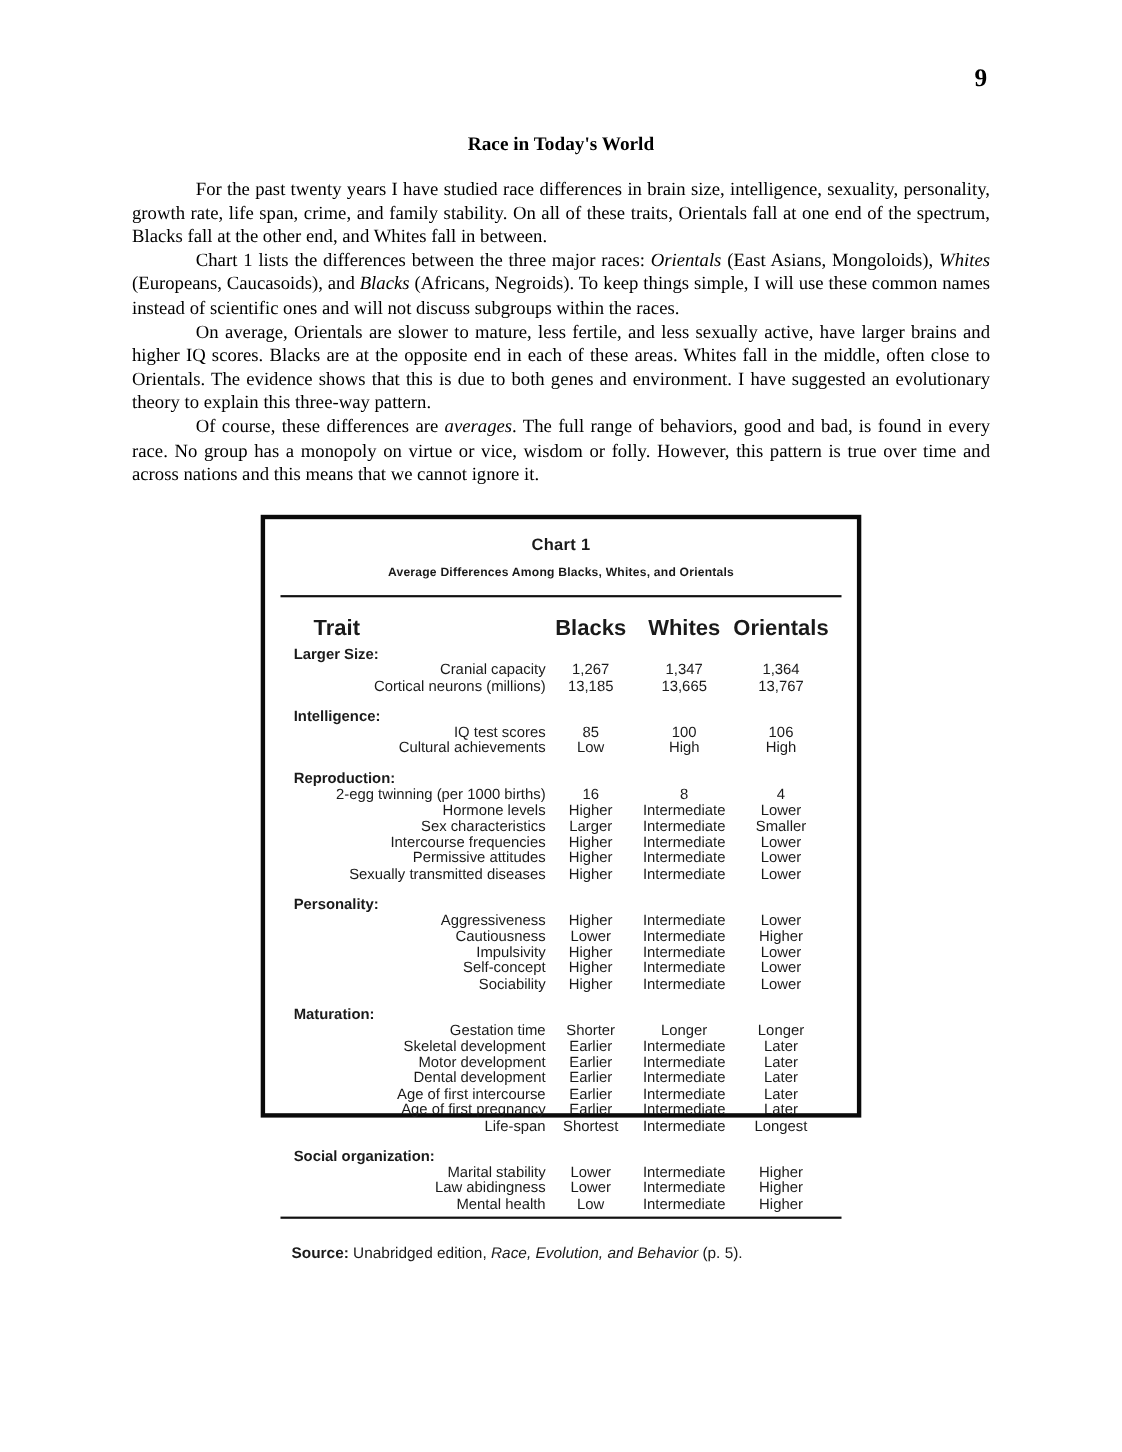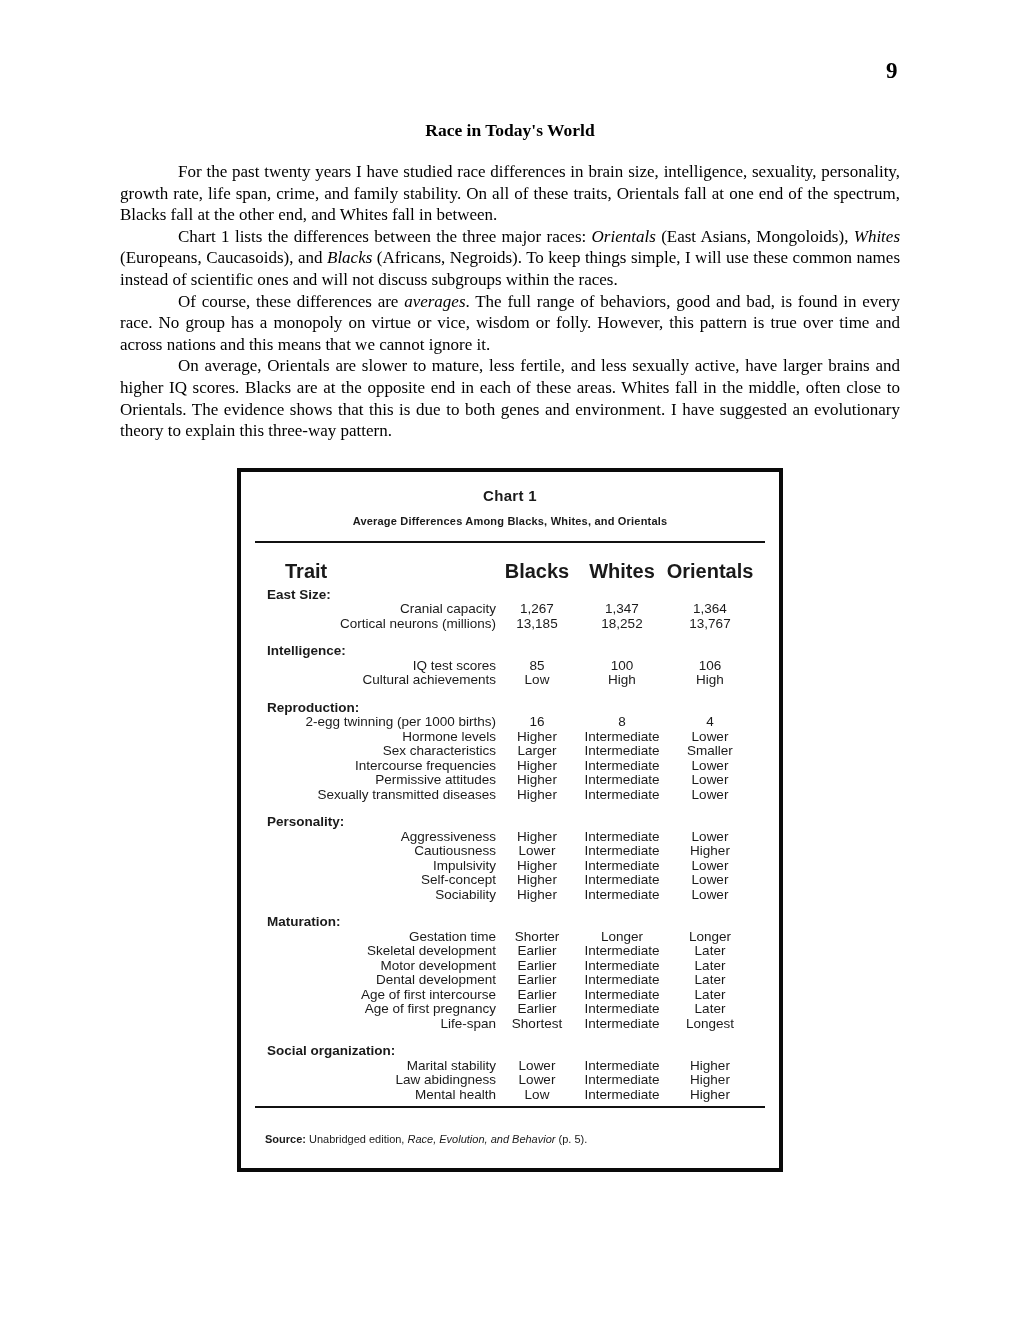--- a/index.html
+++ b/index.html
@@ -17,21 +17,21 @@
   }
 
   .body-text {
     position: absolute; top: 161px; left: 120px; width: 780px;
     font-size: 17px; line-height: 21.6px; text-align: justify;
   }
   .body-text p { text-indent: 58px; }
 
   
   .chart-box {
-    position: absolute; left: 237px; top: 468px; width: 546px; height: 704px;
+    position: absolute; left: 237px; top: 468px; width: 546px; height: 548px;
     border: 4px solid #0a0a0a;
     font-family: "Liberation Sans", sans-serif; color: #1a1a1a;
   }
   .chart-title {
     margin-top: 15px; text-align: center;
     font-size: 15px; font-weight: bold; letter-spacing: 0.3px;
   }
   .chart-subtitle {
     margin-top: 11px; text-align: center;
     font-size: 11px; font-weight: bold; letter-spacing: 0.2px;
@@ -52,66 +52,66 @@
   .thead .trait-h { padding-left: 18px; }
 
   #chart-body { margin-top: 9px; }
   .section-row { margin-top: 13px; font-weight: bold; }
   .section-row:first-child { margin-top: 0; }
   .data-row .trait { padding-left: 12px; text-align: right; }
 
   .rule-bottom { margin-top: 4px; }
 
   .source-line {
-    margin: 23px 20px 0 24px; font-size: 11px; line-height: 17px;
+    margin: 23px 20px 0 24px; font-size: 14px; line-height: 17px;
   }
   .source-label { font-weight: bold; }
 </style>
 </head>
 <body>
 
 <div class="page">
 
   <div class="page-number">9</div>
 
   <h1 class="doc-title">Race in Today's World</h1>
 
   <div class="body-text">
     <p><span>For the past twenty years I have studied race differences in brain size, intelligence, sexuality, personality, growth rate, life span, crime, and family stability. On all of these traits, Orientals fall at one end of the spectrum, Blacks fall at the other end, and Whites fall in between.</span></p>
     <p><span>Chart 1 lists the differences between the three major races: </span><span style="font-style: italic;">Orientals</span><span> (East Asians, Mongoloids), </span><span style="font-style: italic;">Whites</span><span> (Europeans, Caucasoids), and </span><span style="font-style: italic;">Blacks</span><span> (Africans, Negroids). To keep things simple, I will use these common names instead of scientific ones and will not discuss subgroups within the races.</span></p>
+    <p><span>On average, Orientals are slower to mature, less fertile, and less sexually active, have larger brains and higher IQ scores. Blacks are at the opposite end in each of these areas. Whites fall in the middle, often close to Orientals. The evidence shows that this is due to both genes and environment. I have suggested an evolutionary theory to explain this three-way pattern.</span></p>
     <p><span>Of course, these differences are </span><span style="font-style: italic;">averages</span><span>. The full range of behaviors, good and bad, is found in every race. No group has a monopoly on virtue or vice, wisdom or folly. However, this pattern is true over time and across nations and this means that we cannot ignore it.</span></p>
-    <p><span>On average, Orientals are slower to mature, less fertile, and less sexually active, have larger brains and higher IQ scores. Blacks are at the opposite end in each of these areas. Whites fall in the middle, often close to Orientals. The evidence shows that this is due to both genes and environment. I have suggested an evolutionary theory to explain this three-way pattern.</span></p>
   </div>
 
   <div class="chart-box">
     <div class="chart-title">Chart 1</div>
     <div class="chart-subtitle">Average Differences Among Blacks, Whites, and Orientals</div>
     <div class="rule rule-top"></div>
 
     <div class="trow thead">
       <div class="tcell trait-h">Trait</div>
       <div class="tcell val">Blacks</div>
       <div class="tcell val">Whites</div>
       <div class="tcell val">Orientals</div>
     </div>
 
     <div id="chart-body">
         <div class="trow section-row">
-          <div class="tcell section-label">East Size:</div>
+          <div class="tcell section-label">Larger Size:</div>
         </div>
         <div class="trow data-row">
           <div class="tcell trait">Cranial capacity</div>
           <div class="tcell val">1,267</div>
           <div class="tcell val">1,347</div>
           <div class="tcell val">1,364</div>
         </div>
         <div class="trow data-row">
           <div class="tcell trait">Cortical neurons (millions)</div>
           <div class="tcell val">13,185</div>
-          <div class="tcell val">18,252</div>
+          <div class="tcell val">13,665</div>
           <div class="tcell val">13,767</div>
         </div>
         <div class="trow section-row">
           <div class="tcell section-label">Intelligence:</div>
         </div>
         <div class="trow data-row">
           <div class="tcell trait">IQ test scores</div>
           <div class="tcell val">85</div>
           <div class="tcell val">100</div>
           <div class="tcell val">106</div>

